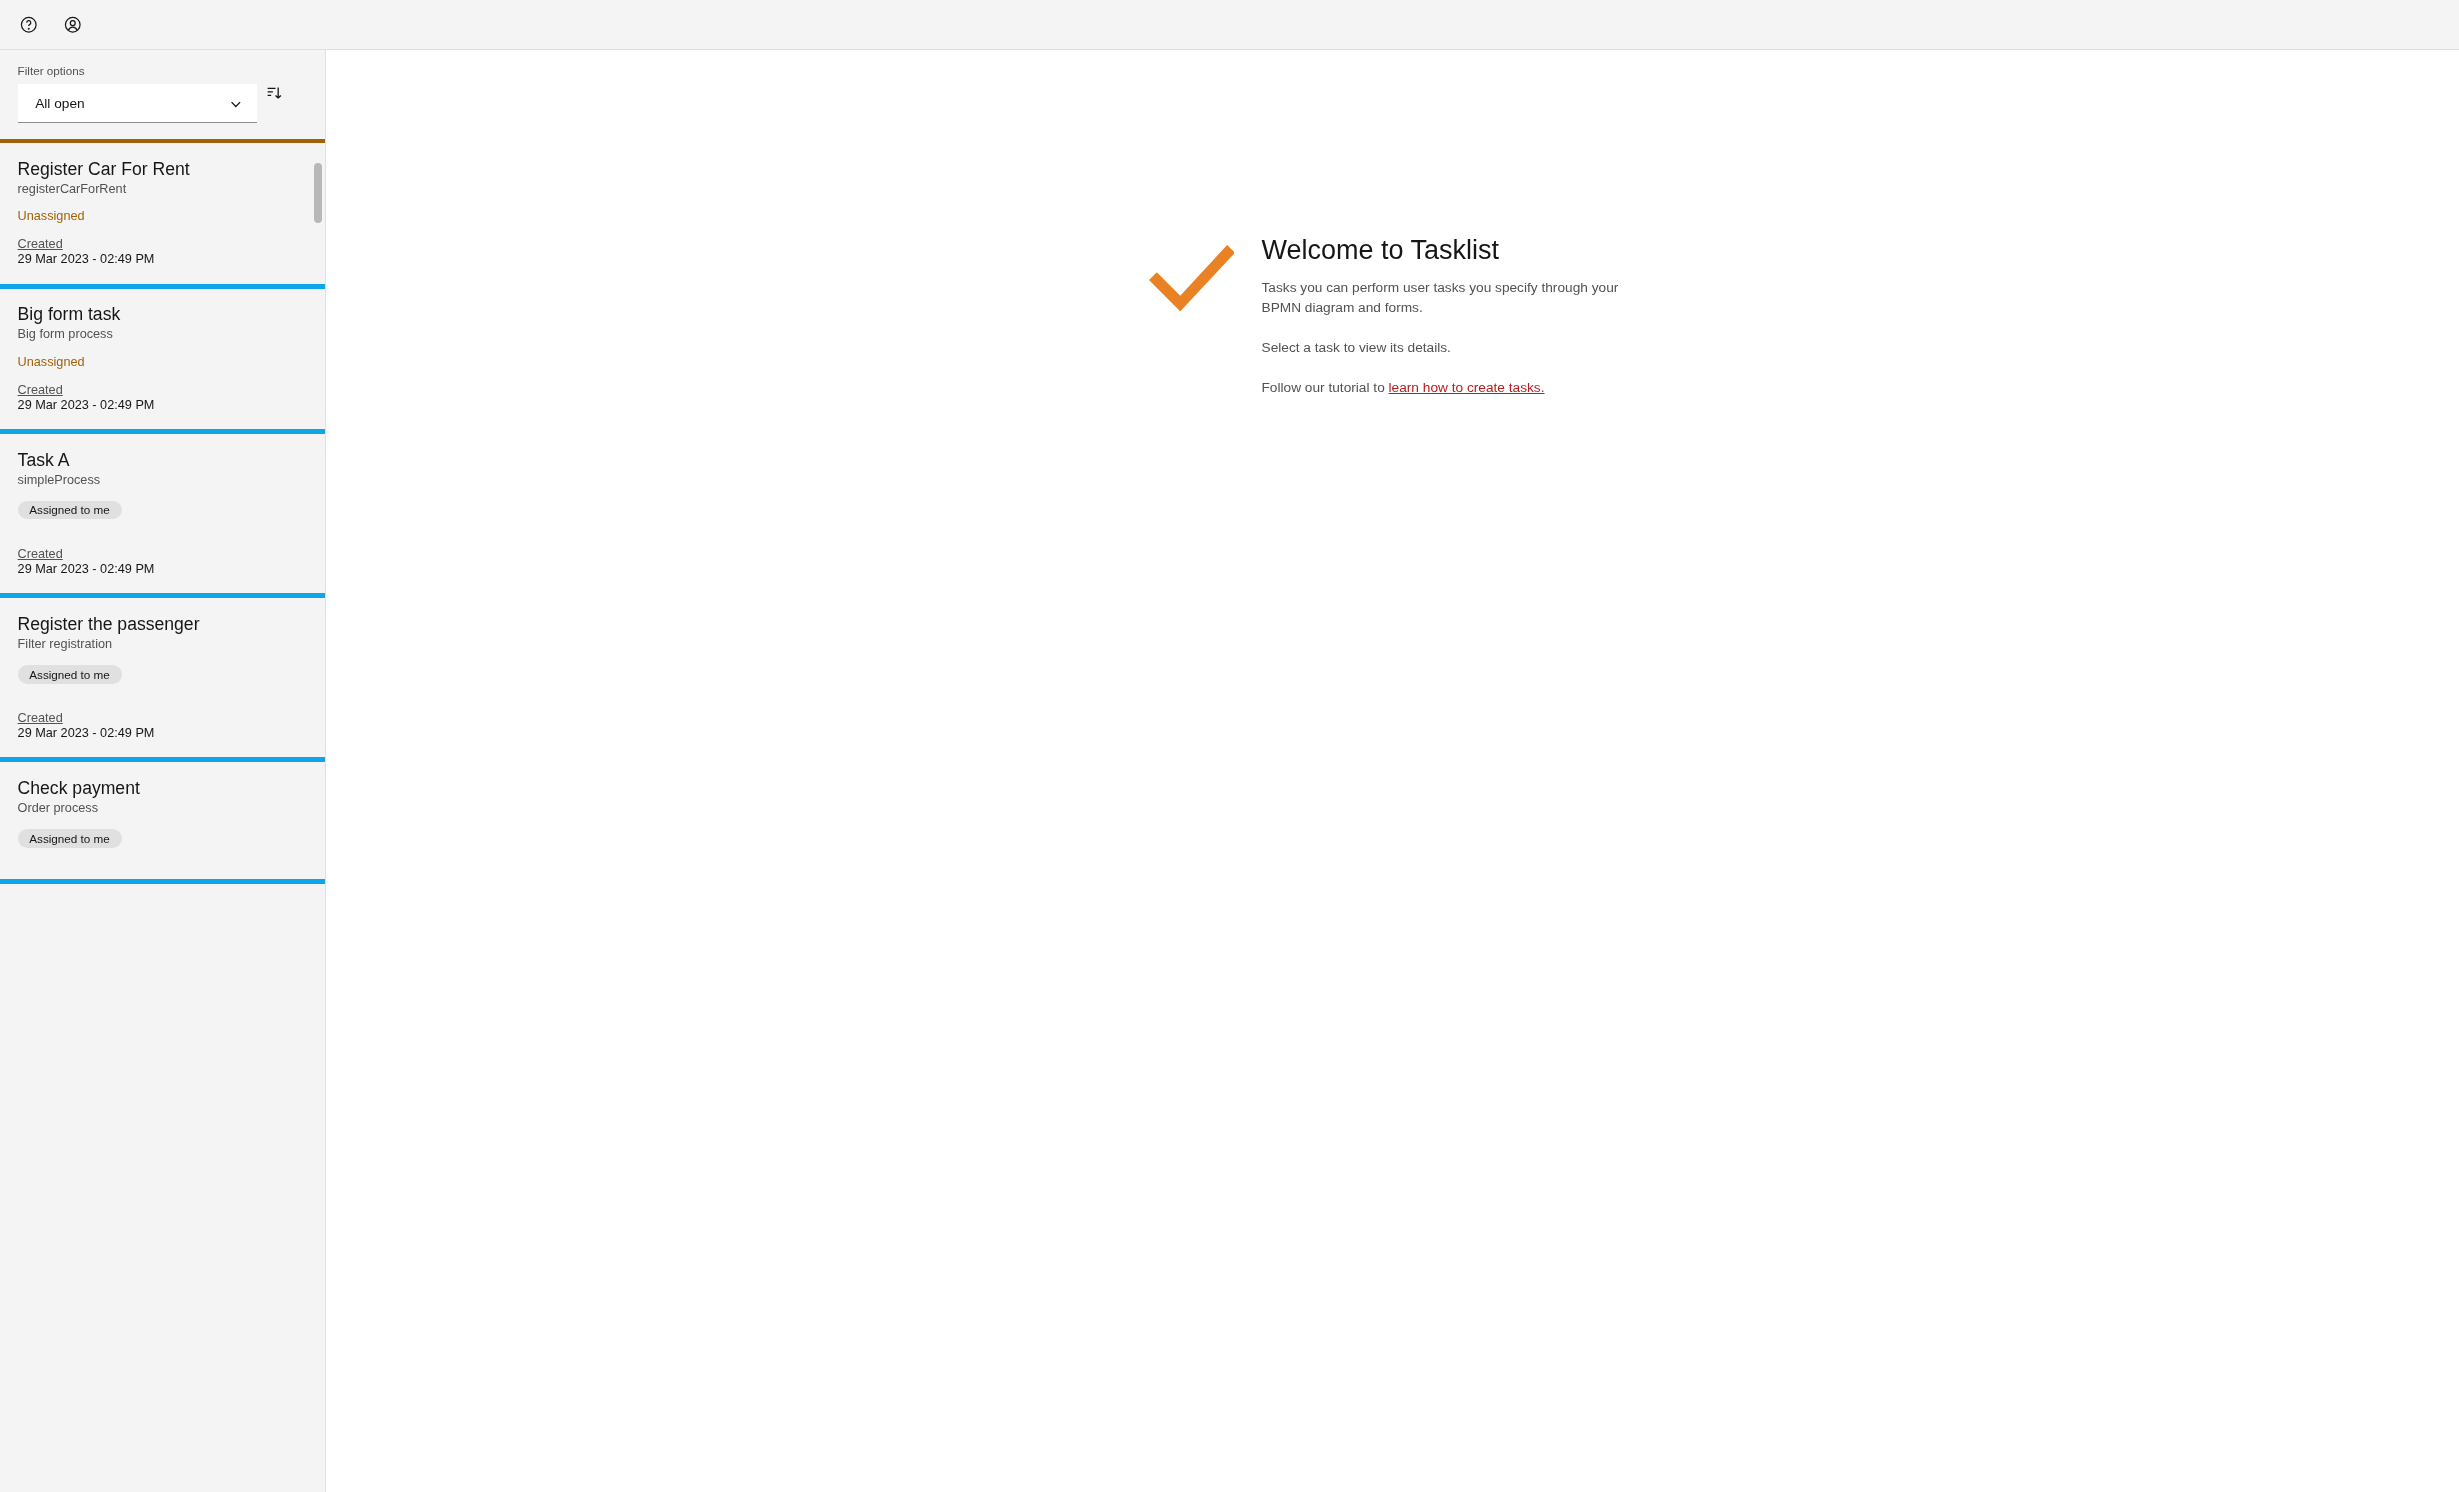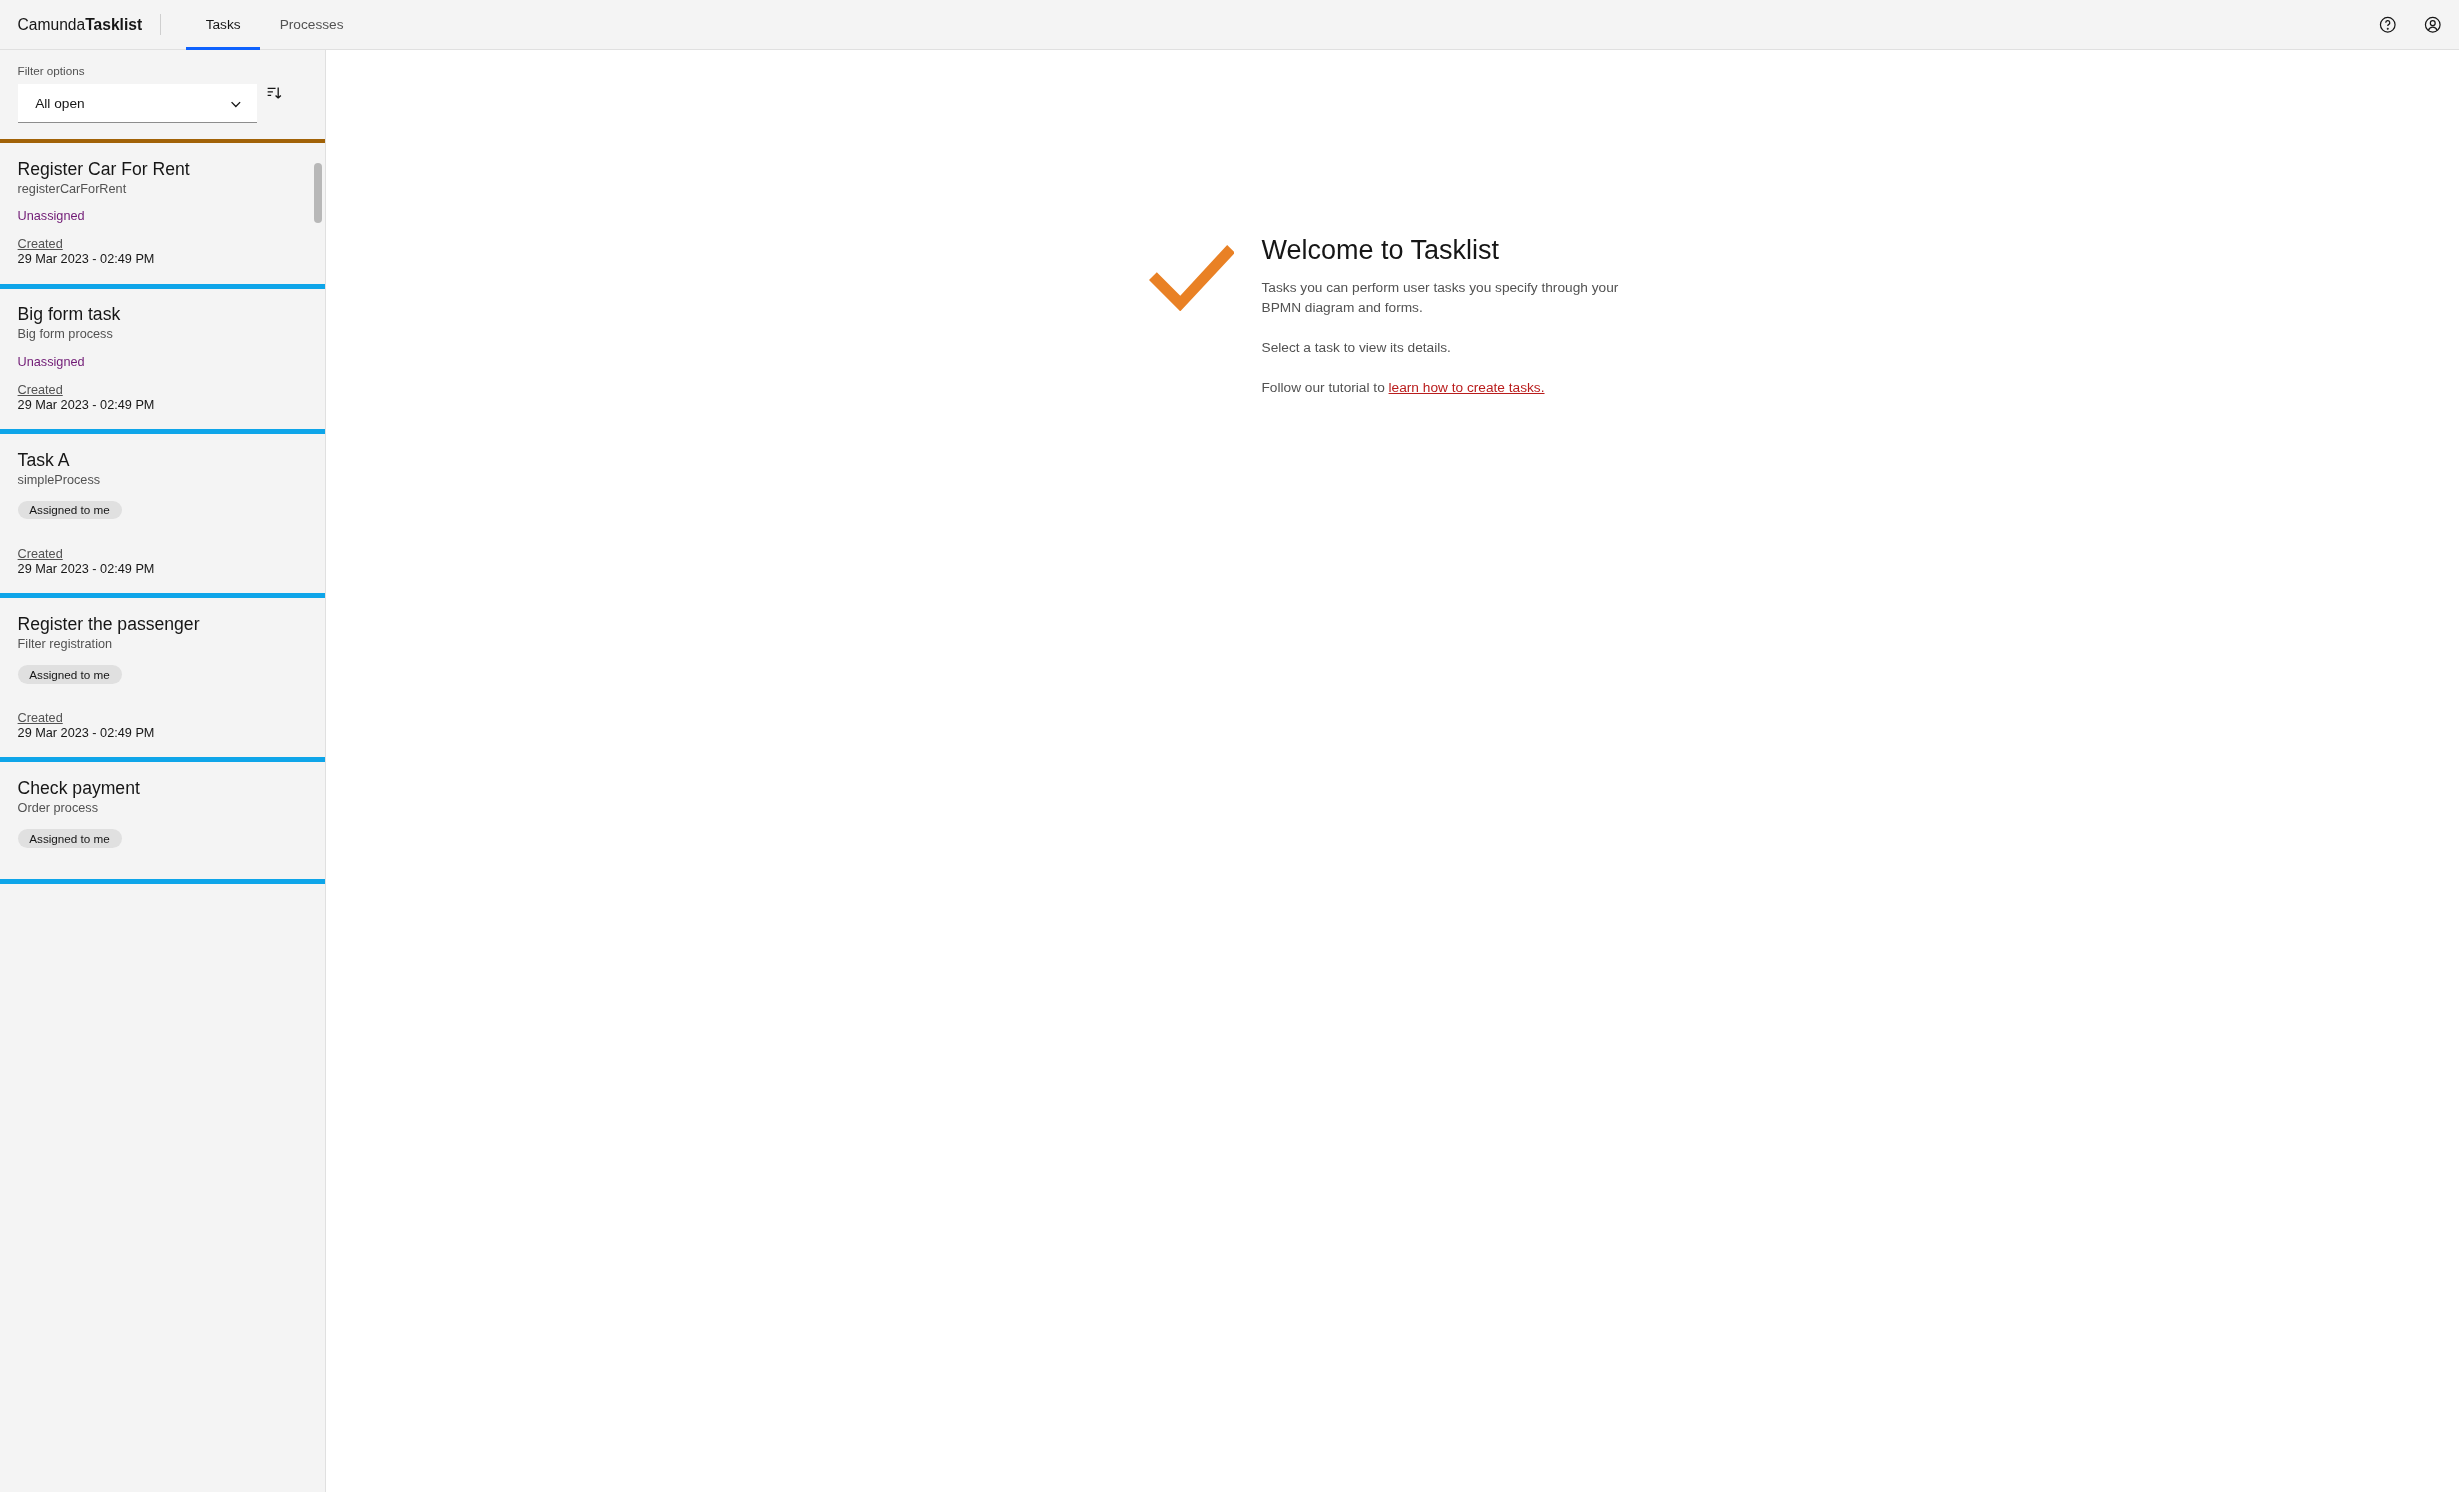--- a/index.html
+++ b/index.html
@@ -80,21 +80,21 @@
       position: absolute; right: 2.9px; top: 19.5px; width: 7.8px; height: 60px;
       background: #b8b8b8; border-radius: 4.9px;
     }
     .task-item {
       padding: 15.6px 17.6px 17.6px 17.6px;
       border-bottom: 5px solid #0ea5e9;
       cursor: pointer;
     }
     .task-title { font-size: 17.6px; font-weight: 400; color: #161616; margin-bottom: 2px; }
     .task-process { font-size: 12.7px; color: #525252; margin-bottom: 13.7px; }
-    .task-assignee { font-size: 12.7px; color: #701a75; margin-bottom: 13.7px; }
+    .task-assignee { font-size: 12.7px; color: #a16207; margin-bottom: 13.7px; }
     .task-assignee.pill {
       display: inline-block;
       background: #e0e0e0;
       border-radius: 11.7px;
       padding: 2.9px 11.7px;
       font-size: 11.7px;
       color: #161616;
     }
     .task-created-label { font-size: 12.7px; color: #525252; text-decoration: underline; }
     .task-created-date { font-size: 12.7px; color: #161616; margin-top: 1px; }
@@ -114,34 +114,20 @@
     .welcome-content h1 { font-size: 27px; font-weight: 400; margin-bottom: 11.7px; }
     .welcome-content p { font-size: 13.7px; color: #525252; line-height: 1.5; margin-bottom: 19.5px; }
     .welcome-content a { color: #b91c1c; text-decoration: underline; cursor: pointer; }
     .task-list::-webkit-scrollbar { width: 13.7px; }
   </style>
 </head>
 <body>
 
 <div class="app">
   <div class="header">
-    <div class="header-left">
-      <div class="brand">
-        <span class="light">Camunda </span>
-        <span class="bold">Tasklist</span>
-      </div>
-      <div class="tabs">
-        <div class="tab active">
-          <span>Tasks</span>
-        </div>
-        <div class="tab">
-          <span>Processes</span>
-        </div>
-      </div>
-    </div>
     <div class="header-right">
       <div class="icon-btn">
         <svg viewBox="0 0 24 24">
             <circle cx="12" cy="12" r="9"></circle>
             <path d="M9.5 9.5a2.5 2.5 0 1 1 3.5 2.3c-.8.4-1 1-1 1.7"></path>
             <circle cx="12" cy="17" r="0.5" fill="#161616"></circle>
           </svg>
       </div>
       <div class="icon-btn">
         <svg viewBox="0 0 24 24">

